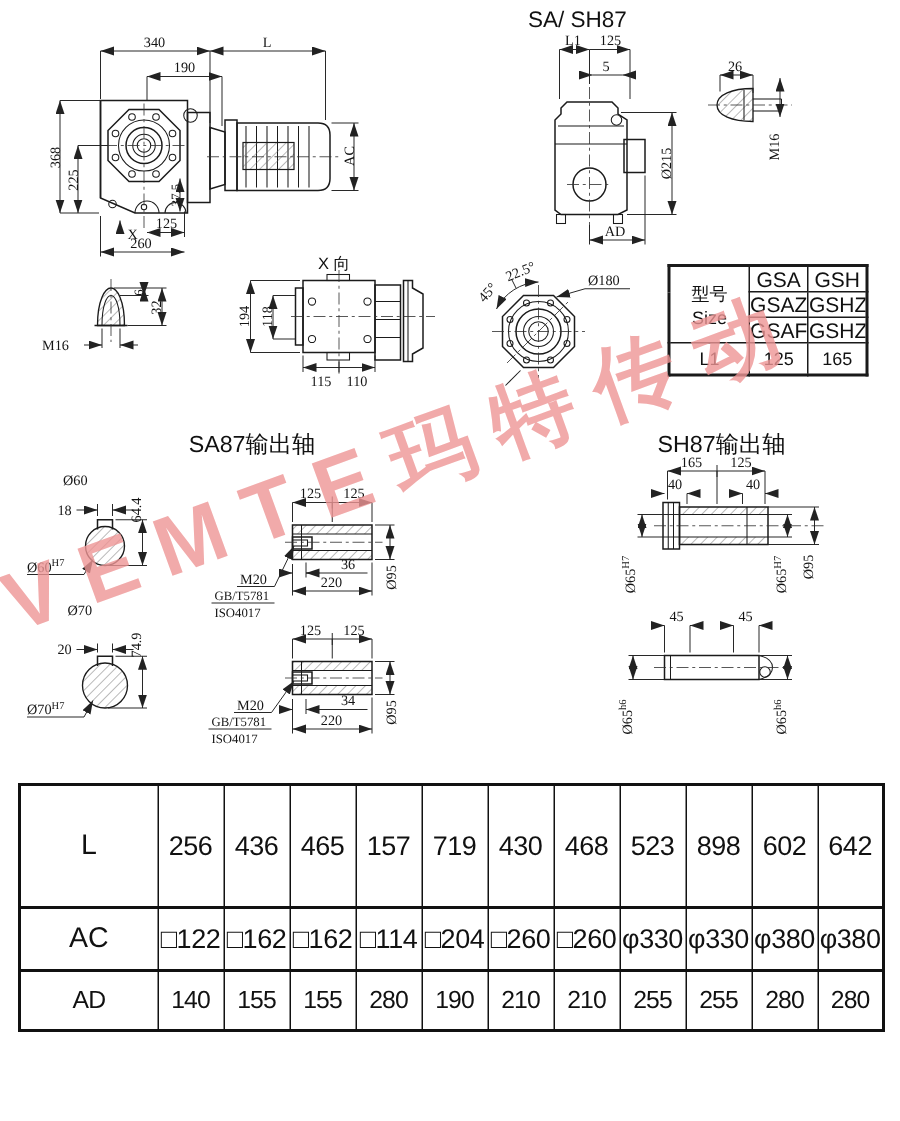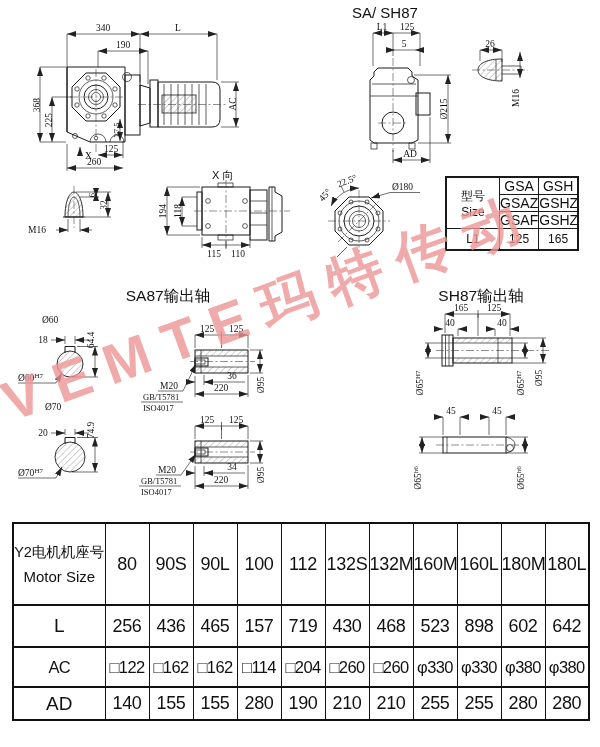--- a/index.html
+++ b/index.html
@@ -493,37 +493,20 @@
   </svg>
 
   <div class="abs" style="left:12px;top:522px;">
     <table class="mt">
       <colgroup>
         <col style="width:92px;">
         <col span="11" style="width:44px;">
       </colgroup>
       <tbody>
           <tr>
-            <td class="lab head">
-              <div class="cn">Y2电机机座号</div>
-              <div class="en">Motor Size</div>
-            </td>
-            <td>80</td>
-            <td>90S</td>
-            <td>90L</td>
-            <td>100</td>
-            <td>112</td>
-            <td>132S</td>
-            <td>132M</td>
-            <td>160M</td>
-            <td>160L</td>
-            <td>180M</td>
-            <td>180L</td>
-          </tr>
-          <tr>
             <td class="lab">L</td>
             <td>256</td>
             <td>436</td>
             <td>465</td>
             <td>157</td>
             <td>719</td>
             <td>430</td>
             <td>468</td>
             <td>523</td>
             <td>898</td>

